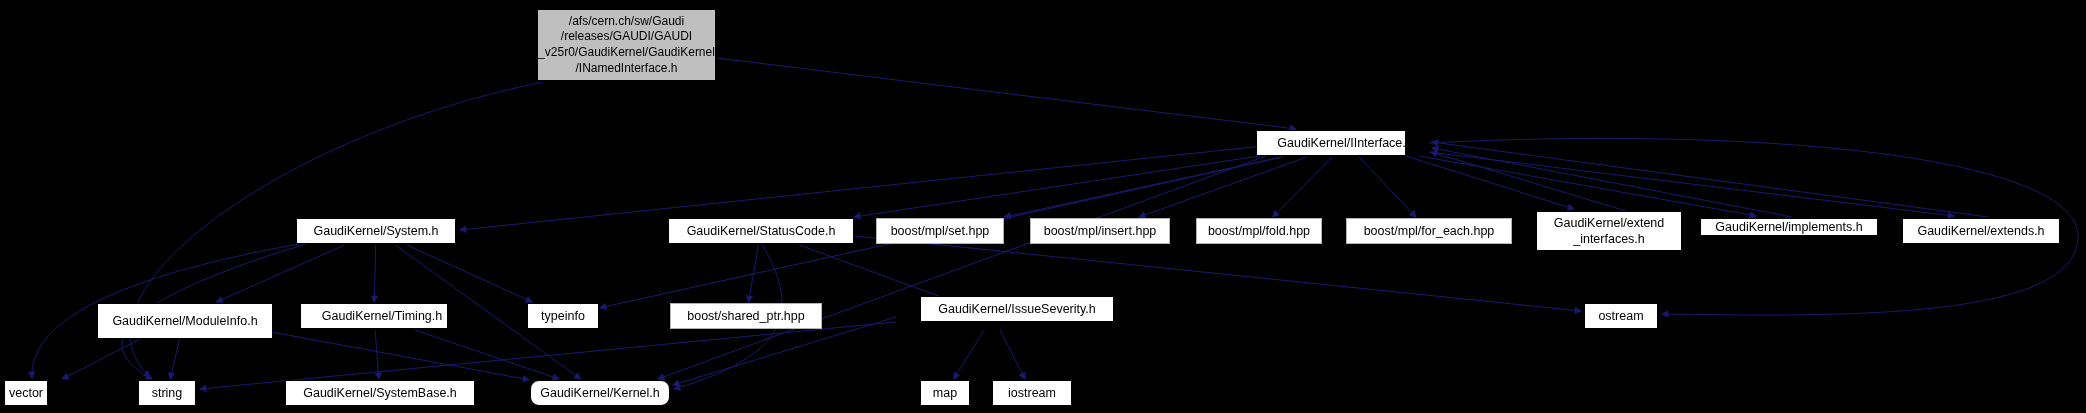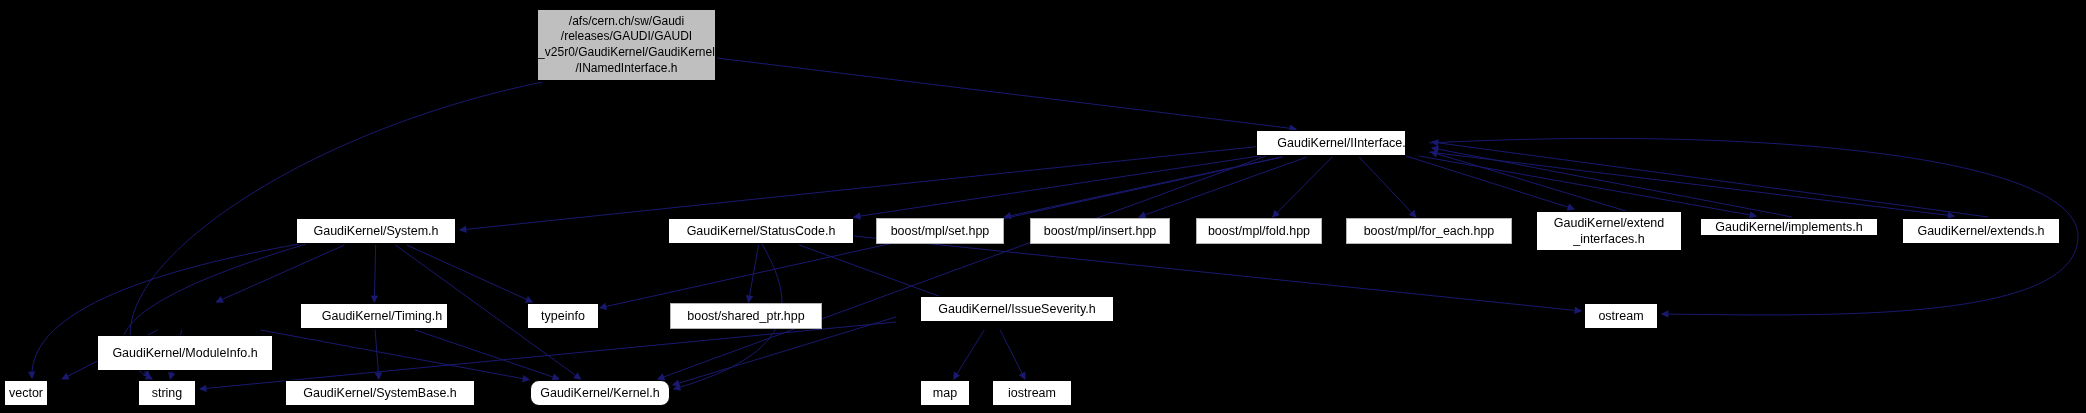--- a/index.html
+++ b/index.html
@@ -116,21 +116,21 @@
       <div class="node internal" style="left: 1536px; top: 211px; width: 146px; height: 40px;">
         <div class="lbl">GaudiKernel/extend</div>
         <div class="lbl">_interfaces.h</div>
       </div>
       <div class="node internal" style="left: 1700px; top: 218px; width: 178px; height: 18px;">
         <div class="lbl">GaudiKernel/implements.h</div>
       </div>
       <div class="node internal" style="left: 1902px; top: 218px; width: 158px; height: 26px;">
         <div class="lbl">GaudiKernel/extends.h</div>
       </div>
-      <div class="node internal" style="left: 97px; top: 303px; width: 176px; height: 36px; margin-top: 32px;">
+      <div class="node internal" style="left: 97px; top: 303px; width: 176px; height: 36px;">
         <div class="lbl">GaudiKernel/ModuleInfo.h</div>
       </div>
       <div class="node internal" style="left: 300px; top: 303px; width: 148px; height: 26px; padding-left: 16px;">
         <div class="lbl">GaudiKernel/Timing.h</div>
       </div>
       <div class="node internal" style="left: 527px; top: 303px; width: 72px; height: 26px;">
         <div class="lbl">typeinfo</div>
       </div>
       <div class="node external" style="left: 670px; top: 303px; width: 152px; height: 26px;">
         <div class="lbl">boost/shared_ptr.hpp</div>

